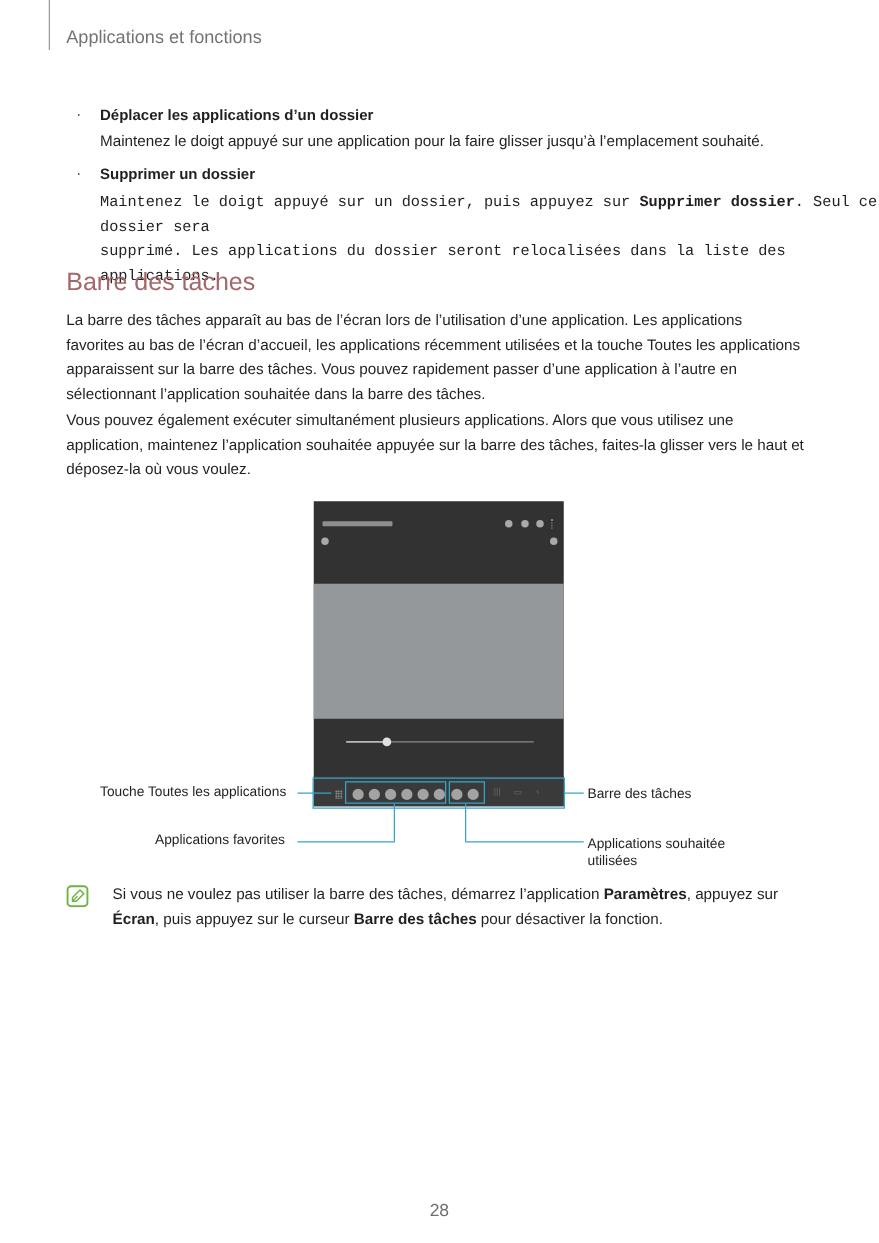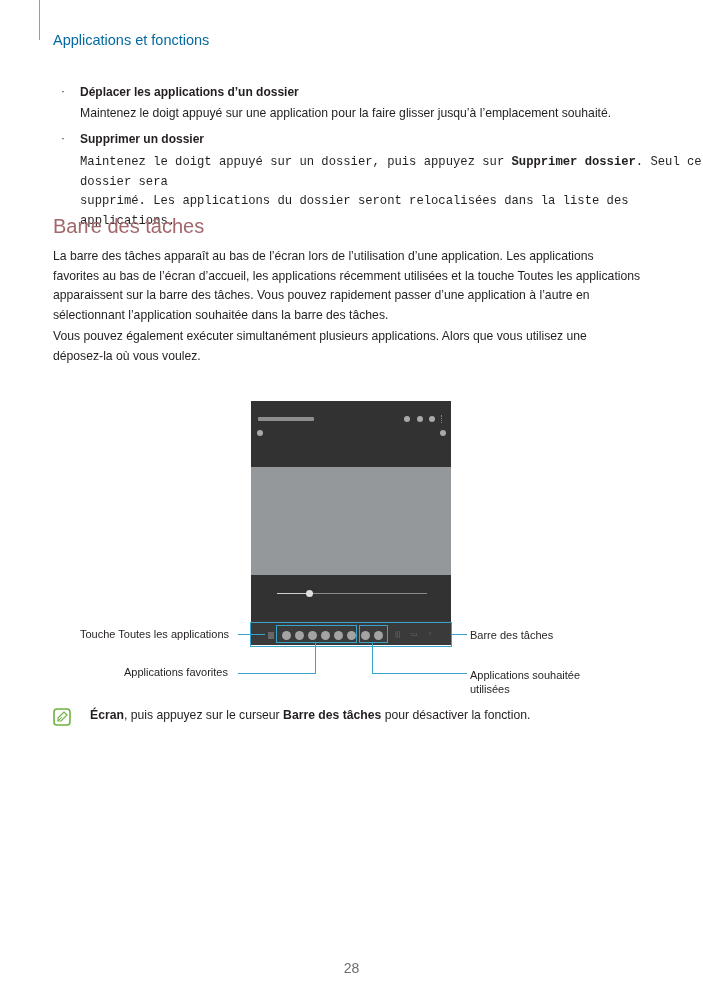--- a/index.html
+++ b/index.html
@@ -1,19 +1,19 @@
 <!DOCTYPE html>
 <html><head>
 <meta charset="utf-8">
 <style>
   html, body { margin:0; padding:0; background:#ffffff; }
   body { width:703px; height:994px; position:relative; overflow:hidden;
          font-family:"Liberation Sans", sans-serif; color:#231f20; }
   .header-rule { position:absolute; left:39px; top:0; width:1px; height:40px; background:#9a9a9a; }
-  .header-title { position:absolute; left:53px; top:32px; font-size:14.5px; color:#0369a1; }
+  .header-title { position:absolute; left:53px; top:22px; font-size:14.5px; color:#737373; }
 
   .bullet-dot { position:absolute; left:61px; font-size:12px; color:#231f20; }
   .bullet-title { position:absolute; left:80px; font-size:12px; font-weight:bold; }
   .body-text { position:absolute; font-size:12.2px; line-height:19.5px; color:#231f20; }
   .body-text b { font-weight:bold; }
 
   .section-title { position:absolute; left:53px; top:215px; font-size:20px; color:#a2676b; }
 
   
   .device { position:absolute; left:251px; top:401px; width:200px; height:244px; background:#323232; }
@@ -56,20 +56,21 @@
 
 <div class="section-title">Barre des tâches</div>
 <div class="body-text" style="left:53px; top:247px;">
   <div>La barre des tâches apparaît au bas de l’écran lors de l’utilisation d’une application. Les applications</div>
   <div>favorites au bas de l’écran d’accueil, les applications récemment utilisées et la touche Toutes les applications</div>
   <div>apparaissent sur la barre des tâches. Vous pouvez rapidement passer d’une application à l’autre en</div>
   <div>sélectionnant l’application souhaitée dans la barre des tâches.</div>
 </div>
 <div class="body-text" style="left:53px; top:327px;">
   <div>Vous pouvez également exécuter simultanément plusieurs applications. Alors que vous utilisez une</div>
+  <div>application, maintenez l’application souhaitée appuyée sur la barre des tâches, faites-la glisser vers le haut et</div>
   <div>déposez-la où vous voulez.</div>
 </div>
 
 <div class="device">
   <div class="dev-topbar"></div>
   <div class="dev-dot" style="left:153px; top:15px;"></div>
   <div class="dev-dot" style="left:166px; top:15px;"></div>
   <div class="dev-dot" style="left:178px; top:15px;"></div>
   <div class="dev-more"></div>
   <div class="dev-dot" style="left:6px; top:29px;"></div>
@@ -111,16 +112,17 @@
   <div>Applications souhaitée</div>
   <div>utilisées</div>
 </div>
 
 <svg class="note-icon" viewBox="0 0 18 18">
   <rect x="1" y="1" width="16" height="16" rx="3" fill="none" stroke="#6cb33f" stroke-width="1.6"></rect>
   <path d="M5 13 L5 10 L11 4 L14 7 L8 13 Z" fill="none" stroke="#6cb33f" stroke-width="1.2"></path>
   <path d="M5 13 L9 9" stroke="#6cb33f" stroke-width="1"></path>
 </svg>
 <div class="body-text" style="left:90px; top:706px;">
+  <div><span>Si vous ne voulez pas utiliser la barre des tâches, démarrez l’application </span><b>Paramètres</b><span>, appuyez sur</span></div>
   <div><b>Écran</b><span>, puis appuyez sur le curseur </span><b>Barre des tâches</b><span> pour désactiver la fonction.</span></div>
 </div>
 
 <div class="page-number">28</div>
 
 </body></html>

